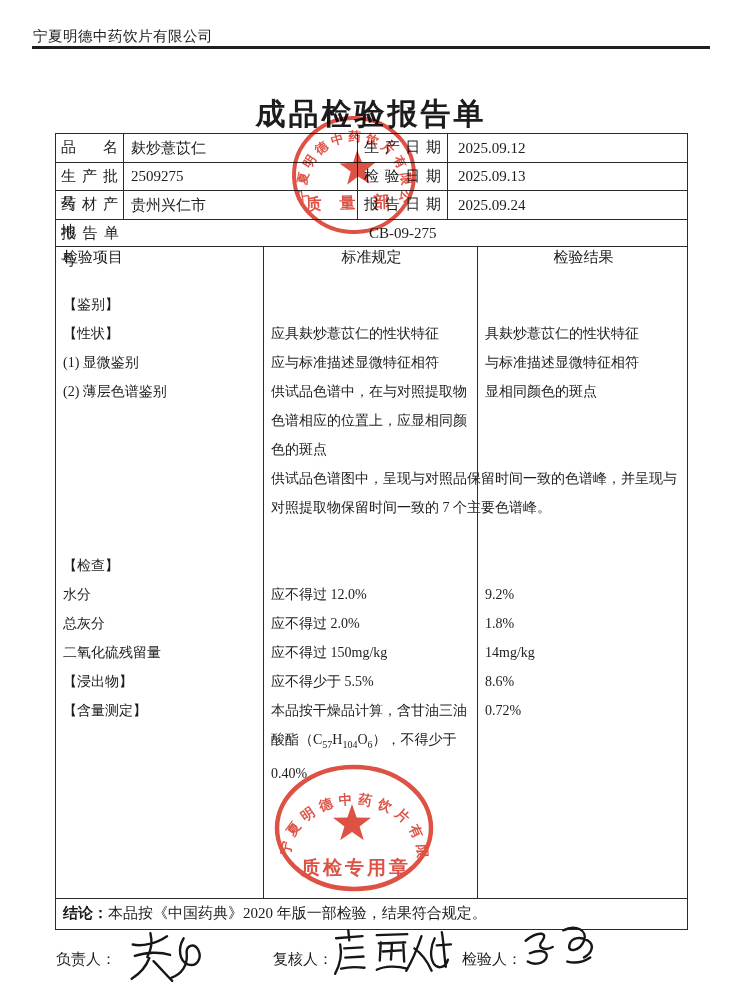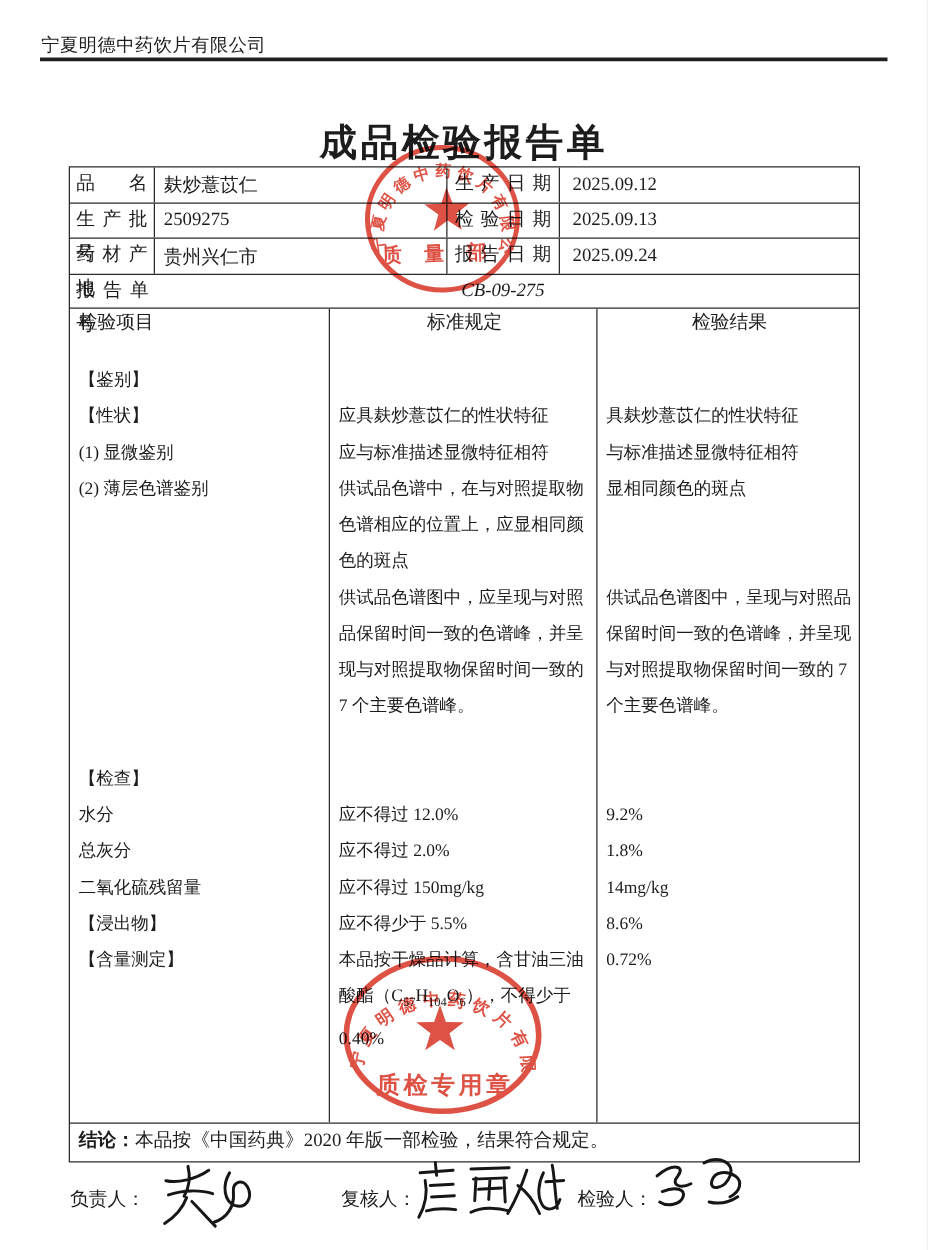--- a/index.html
+++ b/index.html
@@ -22,21 +22,21 @@
   .irow{display:flex;border-bottom:1px solid #2b2b2b;align-items:center;font-size:15px;}
   .irow .cell{box-sizing:border-box;height:100%;display:flex;align-items:center;}
   .r1{height:28px}.r2{height:27px}.r3{height:28px}.r4{height:26px}
   .lab{width:68px;padding:0 5px;border-right:1px solid #2b2b2b;}
   .val{width:234px;padding:0 7px;border-right:1px solid #2b2b2b;}
   .lab2{width:90px;padding:0 6px;border-right:1px solid #2b2b2b;}
   .val2{flex:1;padding:0 10px;}
   .j{display:block !important;line-height:27px;text-align:justify;text-align-last:justify;}
   .noborder{border-right:none !important;}
   .spacer-cell{width:234px;height:100%;}
-  .rno{flex:1;padding-left:11px;font-style:italic;}
+  .rno{flex:1;padding-left:11px;}
 
   
   .main-area{position:relative;height:652px;border-bottom:1.5px solid #2b2b2b;box-sizing:border-box;overflow:hidden;}
   .vline{position:absolute;top:0;bottom:0;width:1px;background:#2b2b2b;}
   .v1{left:207px}.v2{left:421px}
   .mt-head{display:flex;height:30px;align-items:center;font-size:15px;}
   .mt-head .c2,.mt-head .c3{text-align:center;}
   .u{text-underline-offset:4px;}
   .mt-body{padding-top:13px;font-size:14px;line-height:29px;height:609px;overflow:hidden;}
   .trow{display:flex;align-items:flex-start;}
@@ -129,21 +129,20 @@
           <div class="c2">应与标准描述显微特征相符</div>
           <div class="c3">与标准描述显微特征相符</div>
         </div>
         <div class="trow">
           <div class="c1">(2) 薄层色谱鉴别</div>
           <div class="c2">供试品色谱中，在与对照提取物色谱相应的位置上，应显相同颜色的斑点</div>
           <div class="c3">显相同颜色的斑点</div>
         </div>
         <div class="trow">
           <div class="c1"></div>
-          <div class="c2">供试品色谱图中，应呈现与对照品保留时间一致的色谱峰，并呈现与对照提取物保留时间一致的 7 个主要色谱峰。</div>
           <div class="c3">供试品色谱图中，呈现与对照品保留时间一致的色谱峰，并呈现与对照提取物保留时间一致的 7 个主要色谱峰。</div>
         </div>
         <div class="trow-spacer"></div>
         <div class="trow">
           <div class="c1">【检查】</div>
           <div class="c2"></div>
           <div class="c3"></div>
         </div>
         <div class="trow">
           <div class="c1">水分</div>

